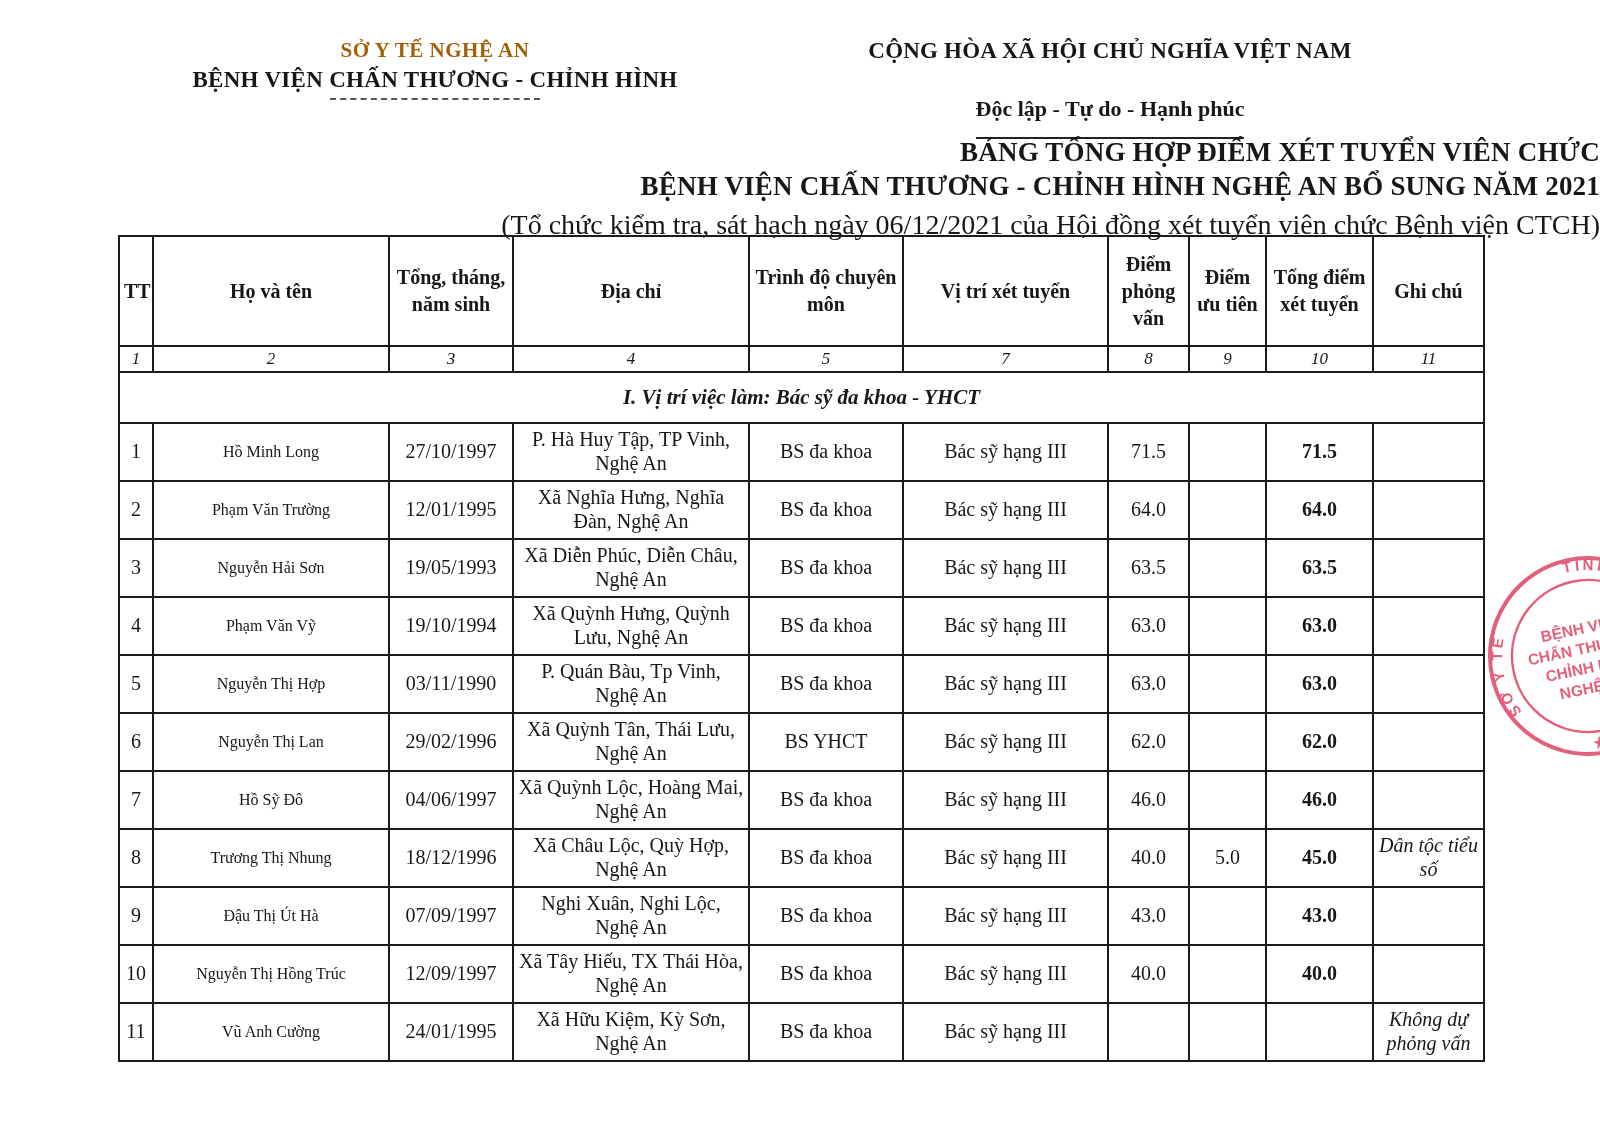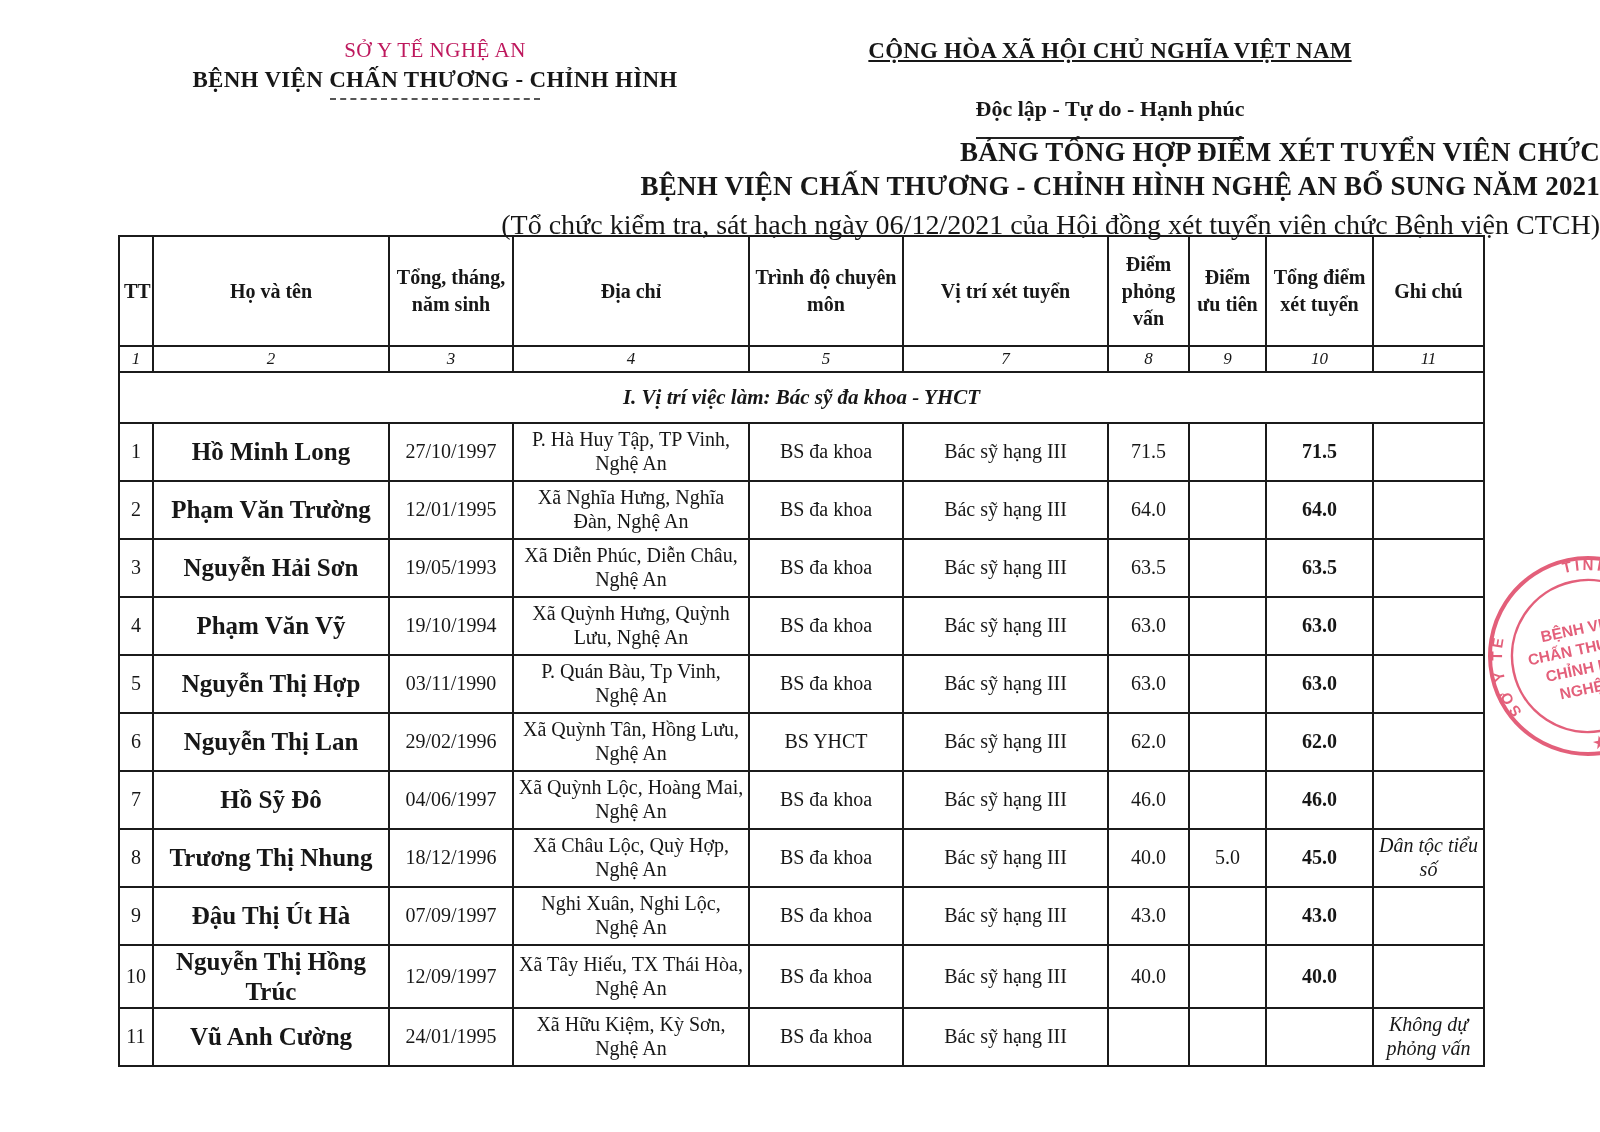--- a/index.html
+++ b/index.html
@@ -11,29 +11,29 @@
     background: #ffffff;
     overflow: hidden;
     font-family: "Liberation Serif", "DejaVu Serif", serif;
     color: #171717;
   }
   
   .lh-left {
     position: absolute; left: 185px; top: 36px; width: 500px;
     text-align: center; line-height: 1.35;
   }
-  .lh-left .l1 { font-size: 21px; letter-spacing: 0.5px; color: #be185d; }
+  .lh-left .l1 { font-size: 21px; letter-spacing: 0.5px; color: #a16207; font-weight: bold; }
   .lh-left .l2 { font-size: 23px; font-weight: bold; letter-spacing: 0.3px; }
   .lh-left .dash-rule {
     width: 210px; margin: 3px auto 0 auto;
     border-bottom: 2px dashed #555;
   }
   .lh-right {
     position: absolute; left: 855px; top: 36px; width: 510px;
-    text-align: center; line-height: 1.3; text-decoration: underline;
+    text-align: center; line-height: 1.3;
   }
   .lh-right .l1 { font-size: 23px; font-weight: bold; letter-spacing: 0.2px; }
   .lh-right .l2 {
     display: inline-block; font-size: 22px; font-weight: bold; margin-top: 8px;
     padding-bottom: 14px; border-bottom: 2px solid #222;
   }
   
   .title-block { position: absolute; left: 0; top: 136px; width: 100%; text-align: right; }
   .title-block .t { font-size: 27px; font-weight: bold; line-height: 1.25; letter-spacing: 0.2px; }
   .title-block .sub { font-size: 28px; margin-top: 5px; }
@@ -53,21 +53,21 @@
     overflow: hidden;
   }
   tr.head-row th { height: 110px; font-size: 20px; font-weight: bold; line-height: 1.35; }
   tr.num-row td { height: 26px; font-size: 17px; font-style: italic; padding: 0 2px; }
   tr.section-row td {
     height: 32px; font-weight: bold; font-style: italic; font-size: 21px;
     text-align: center; padding: 12px;
   }
   tr.data-row td { height: 58px; line-height: 1.18; }
   td.col-tt { font-size: 20px; }
-  td.col-name { text-align: left; padding-left: 7px; font-size: 25px; font-weight: bold; }
+  td.col-name { text-align: left; padding-left: 7px; font-size: 16px; }
   td.col-dob { font-size: 20px; }
   td.col-address { font-size: 20px; }
   td.col-degree { font-size: 20px; border-radius: 8px; }
   td.col-position { font-size: 20px; }
   td.col-interview { font-size: 20px; }
   td.col-priority { font-size: 20px; }
   td.col-total { font-size: 20px; font-weight: bold; }
   td.col-note { font-size: 20px; font-style: italic; }
   
   .stamp {
@@ -198,21 +198,21 @@
           <td class="col-position">Bác sỹ hạng III</td>
           <td class="col-interview">63.0</td>
           <td class="col-priority"></td>
           <td class="col-total">63.0</td>
           <td class="col-note"></td>
         </tr>
         <tr class="data-row">
           <td class="col-tt">6</td>
           <td class="col-name">Nguyễn Thị Lan</td>
           <td class="col-dob">29/02/1996</td>
-          <td class="col-address">Xã Quỳnh Tân, Hồng Lưu, Nghệ An</td>
+          <td class="col-address">Xã Quỳnh Tân, Thái Lưu, Nghệ An</td>
           <td class="col-degree">BS YHCT</td>
           <td class="col-position">Bác sỹ hạng III</td>
           <td class="col-interview">62.0</td>
           <td class="col-priority"></td>
           <td class="col-total">62.0</td>
           <td class="col-note"></td>
         </tr>
         <tr class="data-row">
           <td class="col-tt">7</td>
           <td class="col-name">Hồ Sỹ Đô</td>

